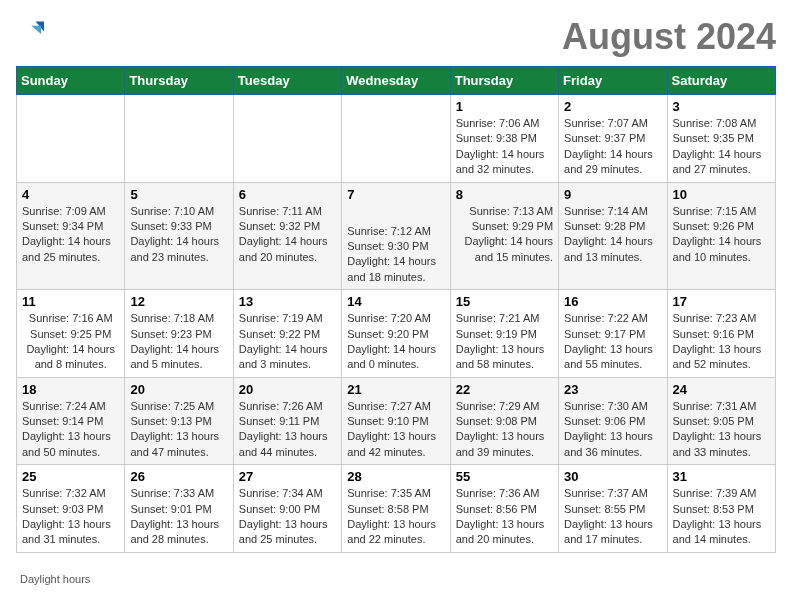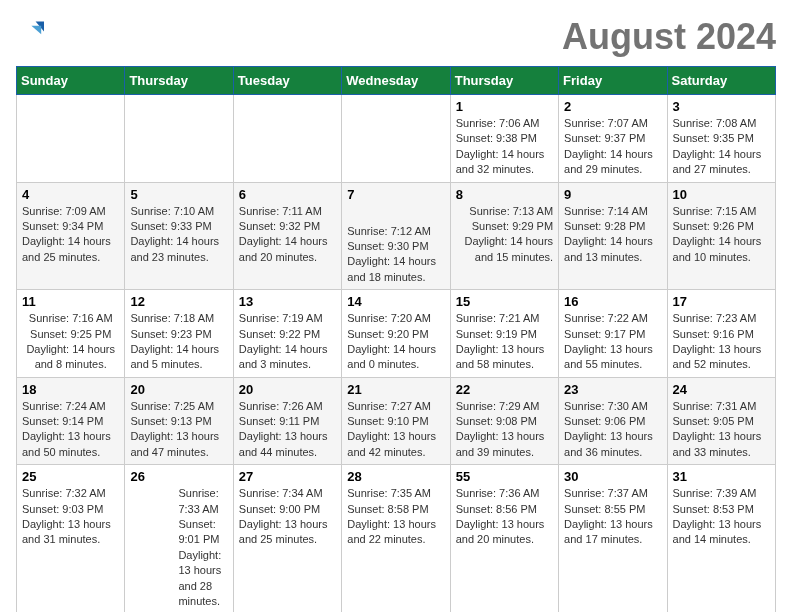--- a/index.html
+++ b/index.html
@@ -269,21 +269,21 @@
       </tr>
       <tr>
         <td>
           <span class="day-number">25</span>
           <div class="day-info" style="white-space: pre-line;">Sunrise: 7:32 AM
 Sunset: 9:03 PM
 Daylight: 13 hours and 31 minutes.</div>
         </td>
         <td>
           <span class="day-number">26</span>
-          <div class="day-info" style="white-space: pre-line; margin-left: 48px;">Sunrise: 7:33 AM
+          <div class="day-info" style="white-space: pre-line;">Sunrise: 7:33 AM
 Sunset: 9:01 PM
 Daylight: 13 hours and 28 minutes.</div>
         </td>
         <td>
           <span class="day-number">27</span>
           <div class="day-info" style="white-space: pre-line;">Sunrise: 7:34 AM
 Sunset: 9:00 PM
 Daylight: 13 hours and 25 minutes.</div>
         </td>
         <td>

